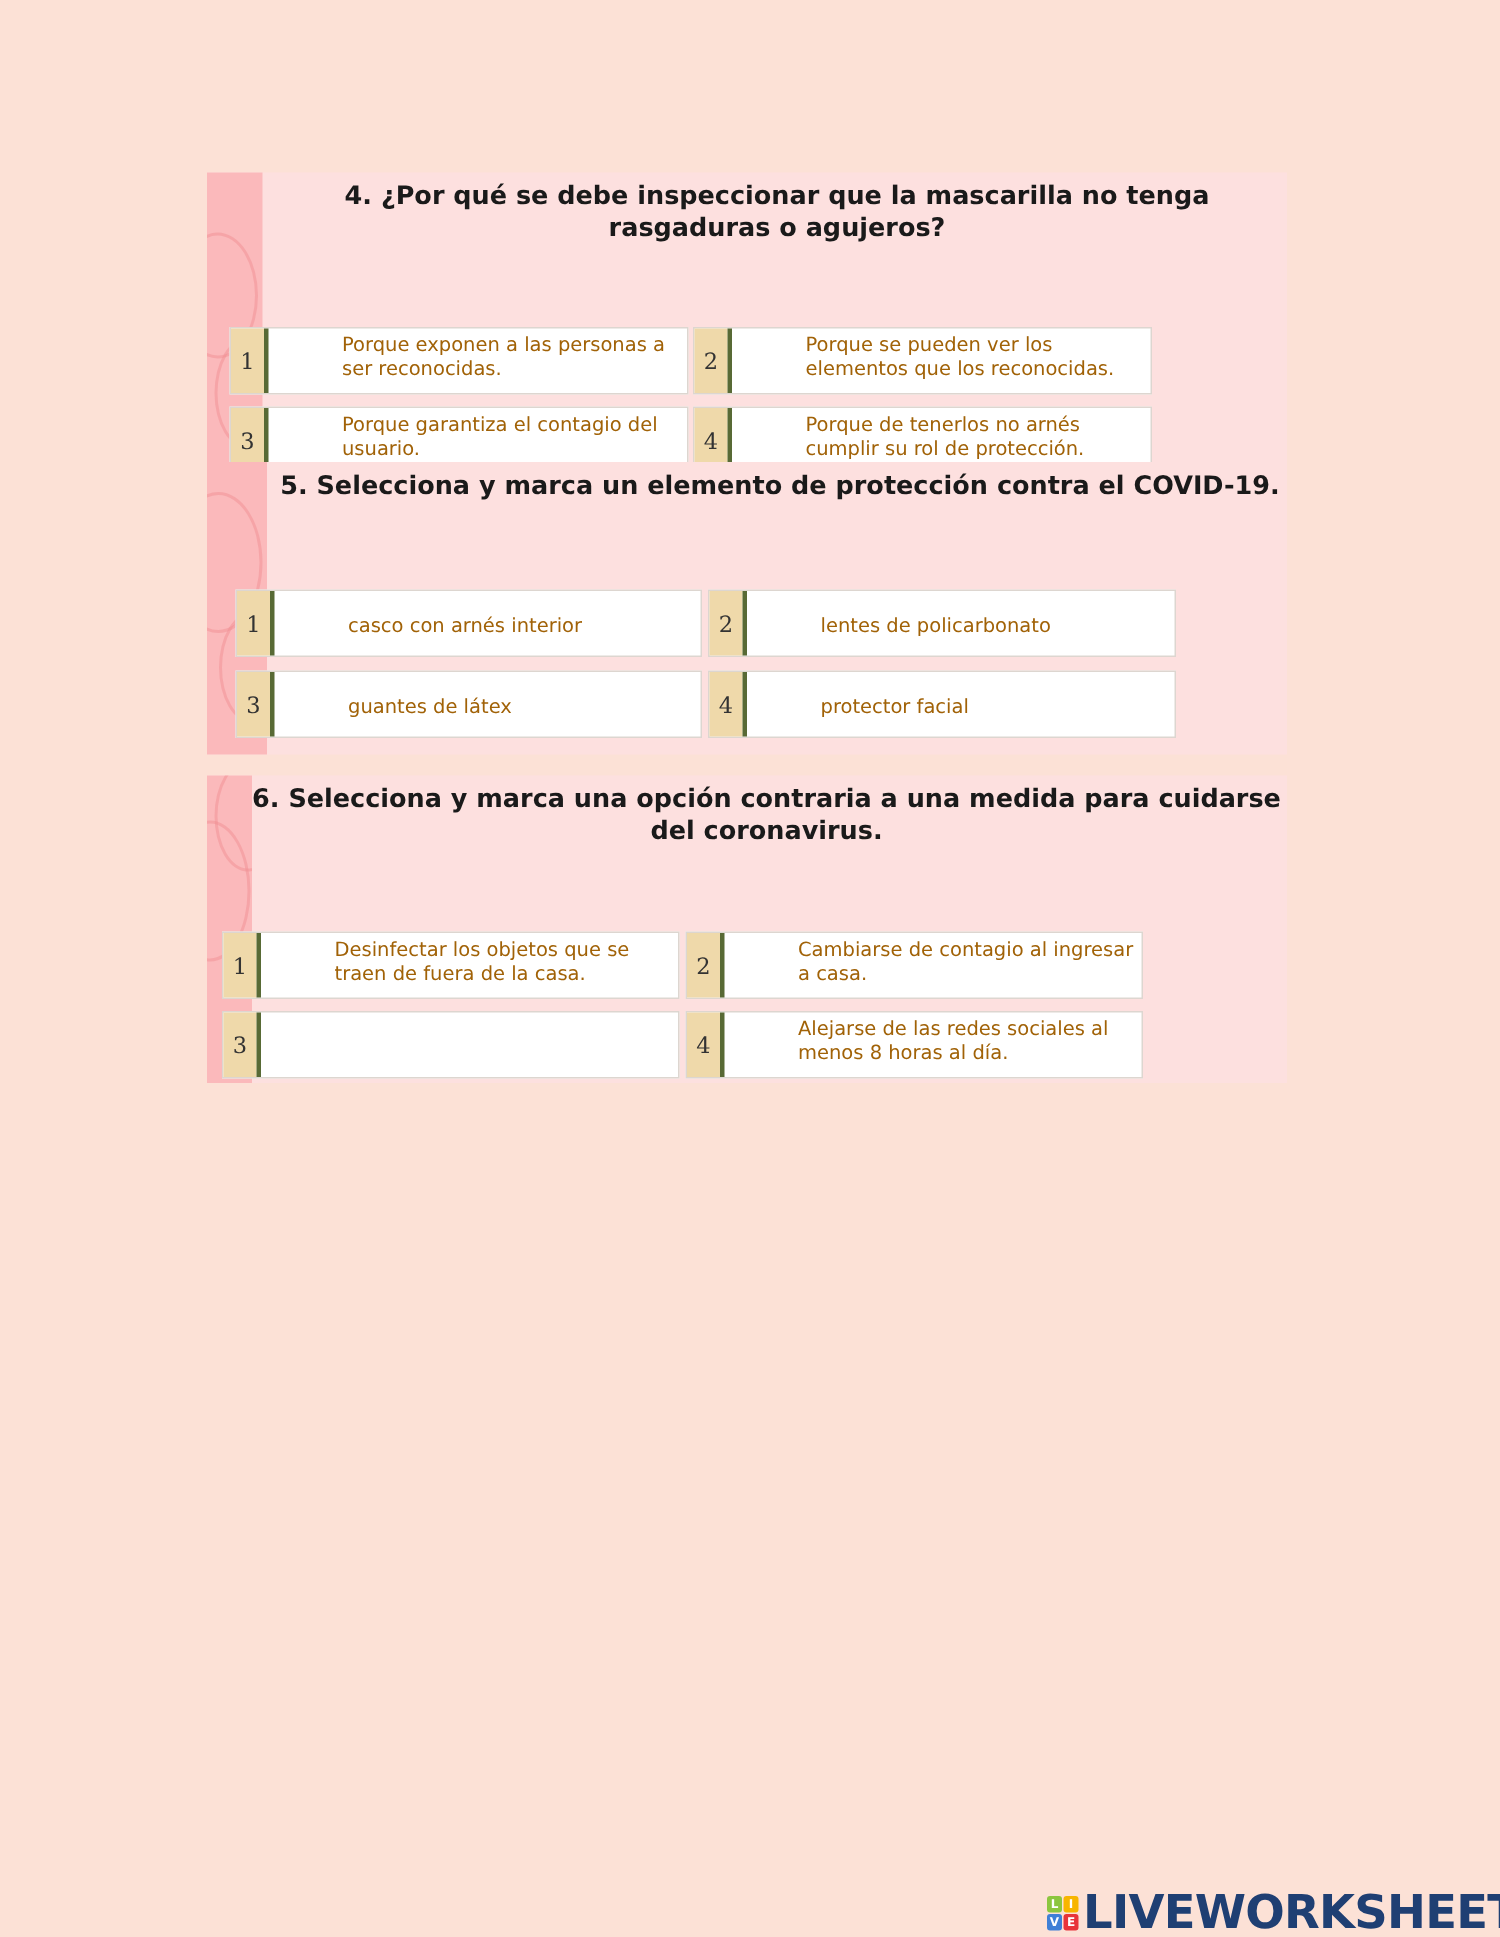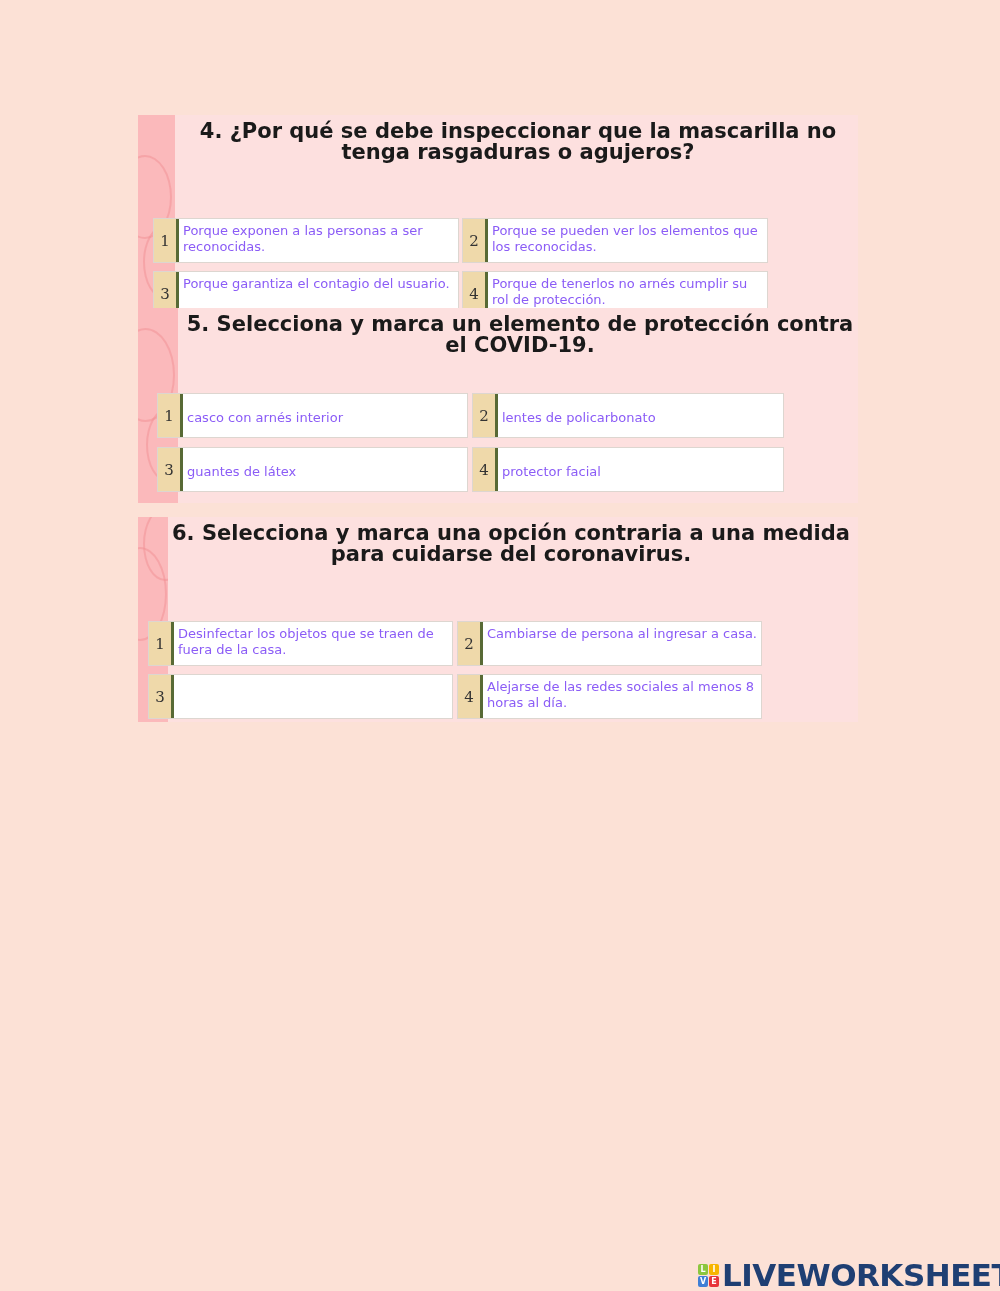--- a/index.html
+++ b/index.html
@@ -15,39 +15,39 @@
   .strip {
     position:absolute; left:0; top:0; bottom:0;
     background:#fbb9bb;
     overflow:hidden;
   }
   .strip .swirl {
     position:absolute; border:2px solid rgba(240,140,145,0.45); border-radius:50%;
   }
   .question {
     position:absolute; top:6px; right:4px;
-    font-size:21px; font-weight:bold; color:#1a1a1a;
+    font-size:17px; font-weight:bold; color:#1a1a1a;
     text-align:center; line-height:21px;
   }
   .opt {
     position:absolute; height:45px; background:#fff;
     border:1px solid #ddd6d0; box-sizing:border-box;
     display:flex; align-items:stretch;
   }
   .opt .num {
     width:22px; background:#efd9aa;
     font-family: "DejaVu Serif", "Liberation Serif", serif;
     font-size:15px; color:#333;
     display:flex; align-items:center; justify-content:center;
   }
   .opt .bar { width:3px; background:#586a35; }
   .opt .txt {
-    flex:1; padding:4px 4px 0 4px;
-    font-size:13px; line-height:16px; color:#8b5cf6;
-    display:flex; align-items:center;
+    flex:1; padding:4px 4px 0 20px;
+    font-size:13px; line-height:16px; color:#a16207;
+    display:flex; align-items:center;margin-left:29px;
   }
   .opt .txt.top { align-items:flex-start; }
   .logo {
     position:absolute; left:698px; top:1257px;
     display:flex; align-items:center;
   }
   .logo .grid { display:grid; grid-template-columns:10px 10px; grid-gap:1px; margin-right:3px; }
   .logo .grid span { width:10px; height:11px; font-size:8px; font-weight:bold; color:#fff;
     display:flex; align-items:center; justify-content:center; border-radius:2px; }
   .logo .word { font-size:31px; font-weight:bold; color:#1f3f73; letter-spacing:-0.5px;
@@ -122,21 +122,21 @@
   <div class="question" style="left:30px;">6. Selecciona y marca una opción contraria a una medida para cuidarse del coronavirus.</div>
 
   <div class="opt" style="left:10px;top:104px;width:305px;">
     <div class="num">1</div>
     <div class="bar"></div>
     <div class="txt top">Desinfectar los objetos que se traen de fuera de la casa.</div>
   </div>
   <div class="opt" style="left:319px;top:104px;width:305px;">
     <div class="num">2</div>
     <div class="bar"></div>
-    <div class="txt top">Cambiarse de persona al ingresar a casa.</div>
+    <div class="txt top">Cambiarse de contagio al ingresar a casa.</div>
   </div>
   <div class="opt" style="left:10px;top:157px;width:305px;">
     <div class="num">3</div>
     <div class="bar"></div>
   </div>
   <div class="opt" style="left:319px;top:157px;width:305px;">
     <div class="num">4</div>
     <div class="bar"></div>
     <div class="txt top">Alejarse de las redes sociales al menos 8 horas al día.</div>
   </div>

